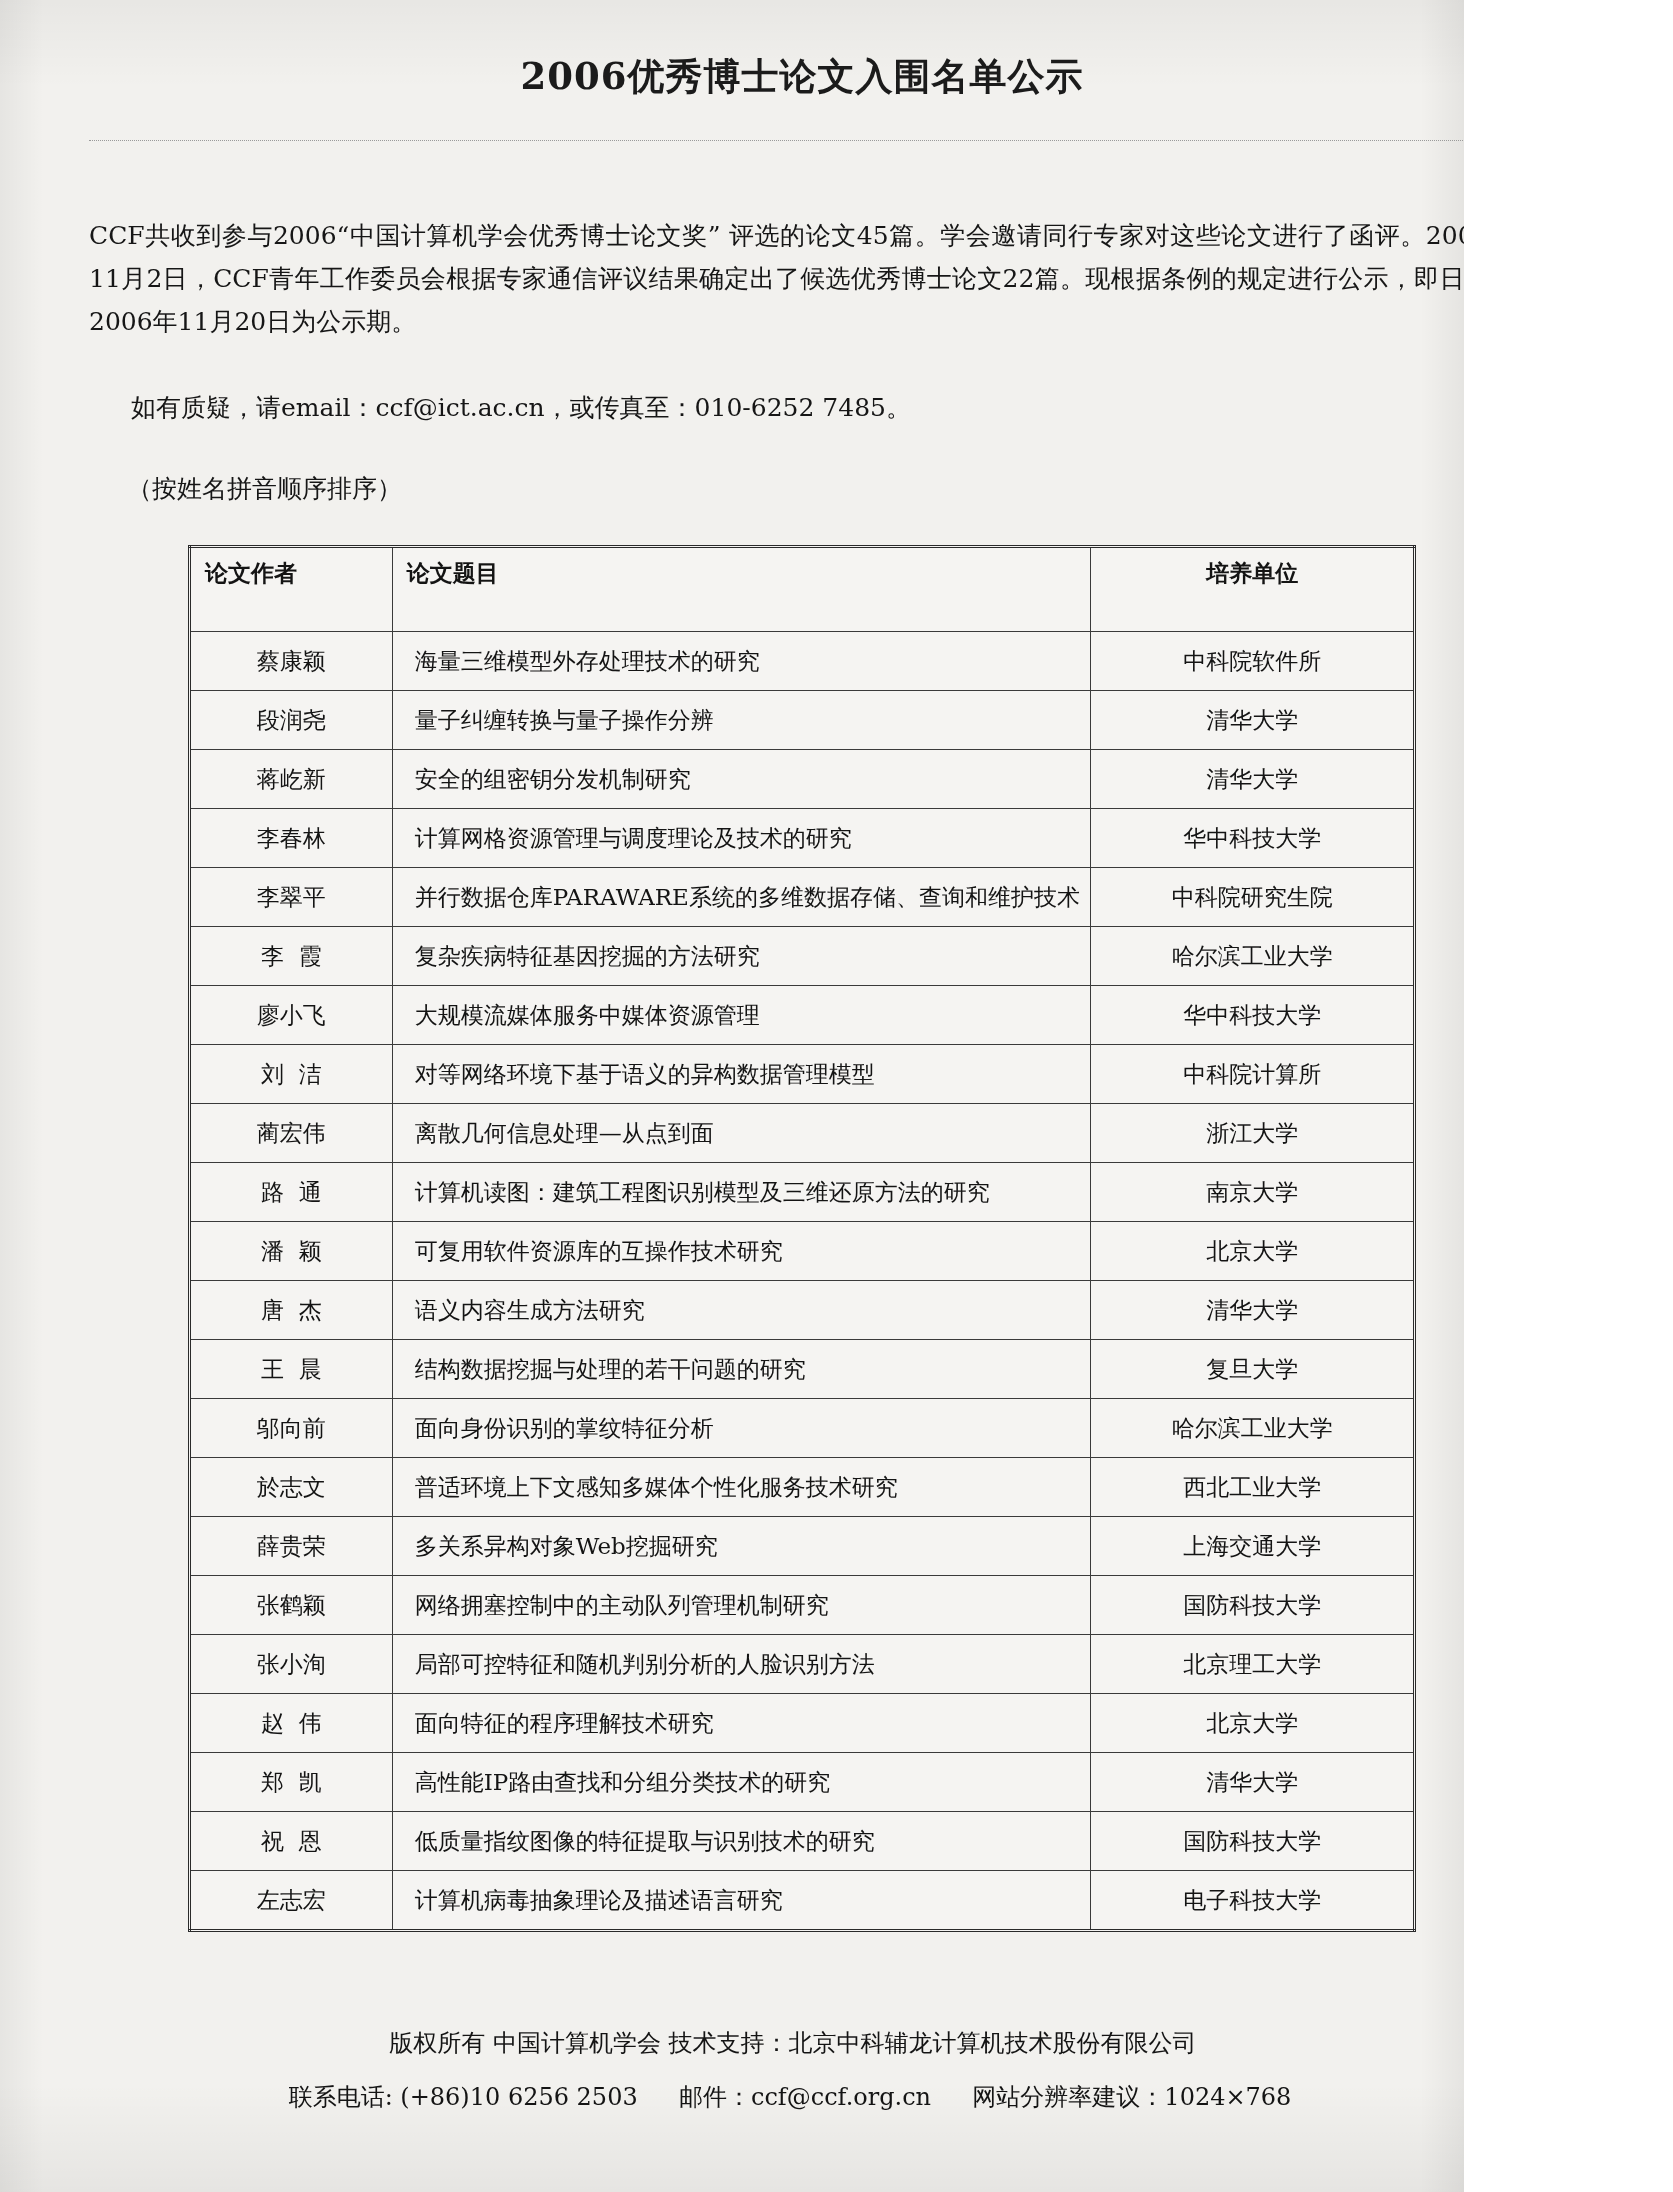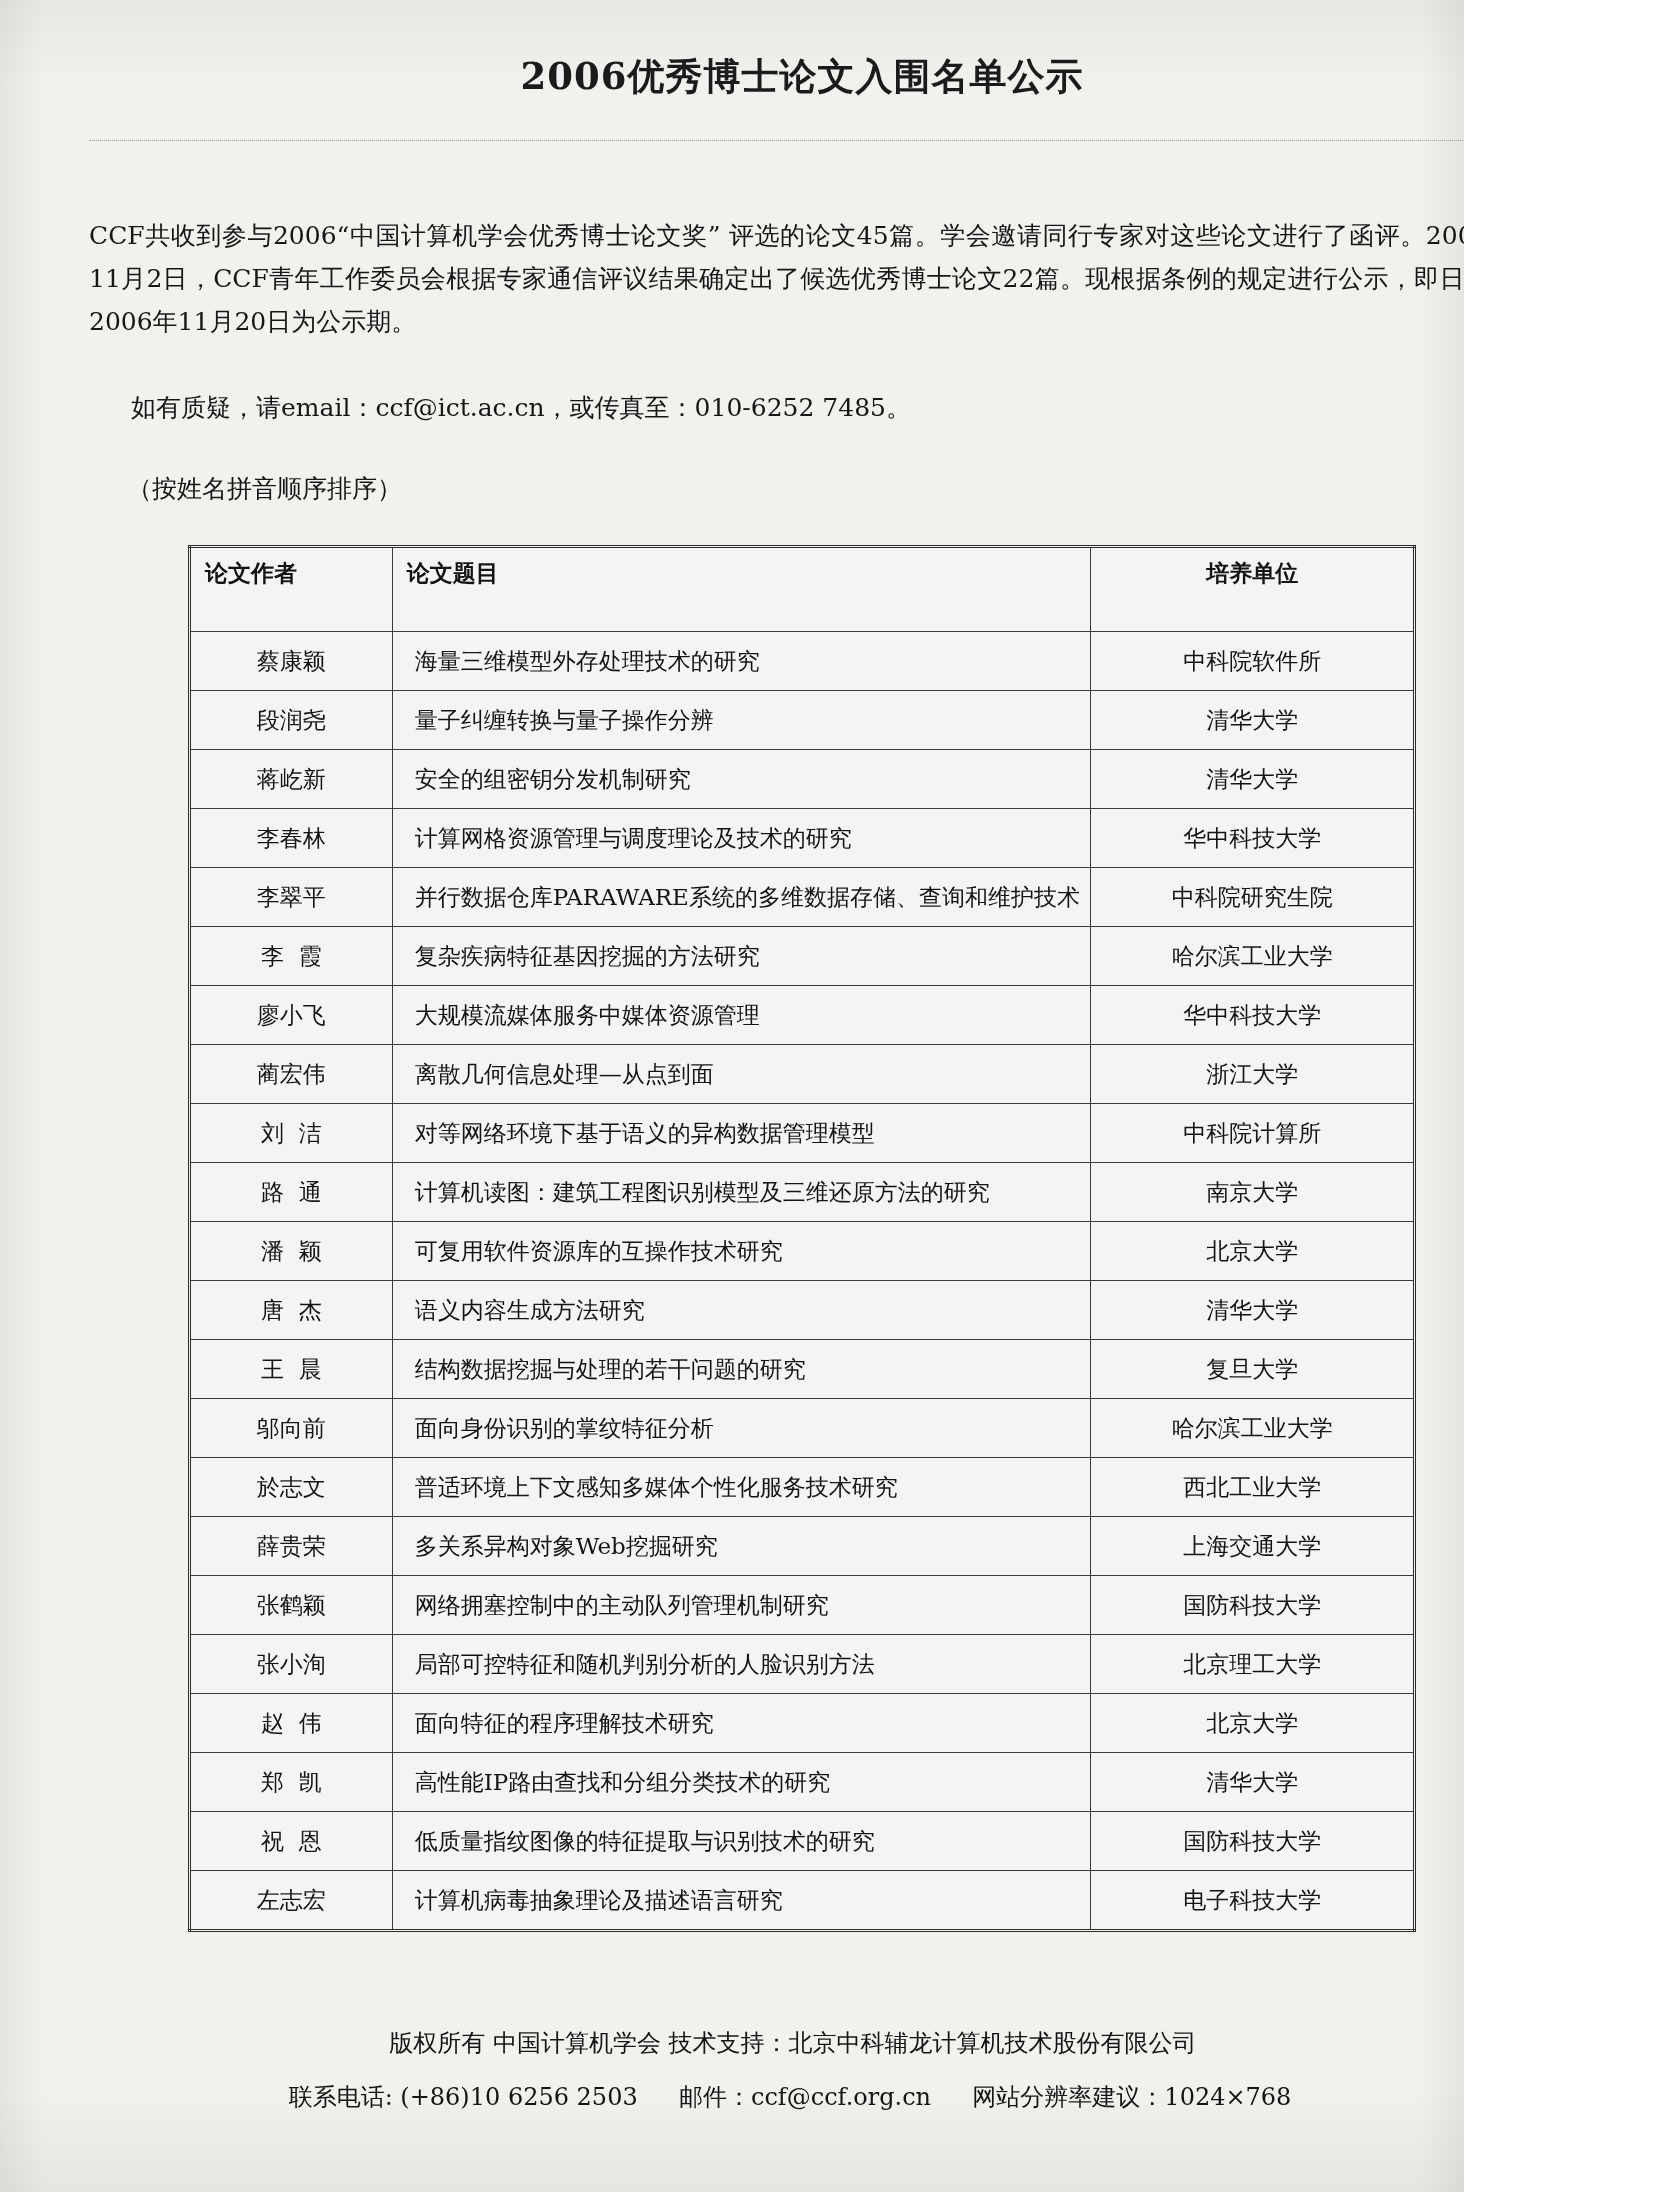--- a/index.html
+++ b/index.html
@@ -201,28 +201,28 @@
             <td class="c-author">李  霞</td>
             <td class="c-title">复杂疾病特征基因挖掘的方法研究</td>
             <td class="c-org">哈尔滨工业大学</td>
           </tr>
           <tr>
             <td class="c-author">廖小飞</td>
             <td class="c-title">大规模流媒体服务中媒体资源管理</td>
             <td class="c-org">华中科技大学</td>
           </tr>
           <tr>
+            <td class="c-author">刘  洁</td>
+            <td class="c-title">对等网络环境下基于语义的异构数据管理模型</td>
+            <td class="c-org">中科院计算所</td>
+          </tr>
+          <tr>
             <td class="c-author">蔺宏伟</td>
             <td class="c-title">离散几何信息处理—从点到面</td>
             <td class="c-org">浙江大学</td>
-          </tr>
-          <tr>
-            <td class="c-author">刘  洁</td>
-            <td class="c-title">对等网络环境下基于语义的异构数据管理模型</td>
-            <td class="c-org">中科院计算所</td>
           </tr>
           <tr>
             <td class="c-author">路  通</td>
             <td class="c-title">计算机读图：建筑工程图识别模型及三维还原方法的研究</td>
             <td class="c-org">南京大学</td>
           </tr>
           <tr>
             <td class="c-author">潘  颖</td>
             <td class="c-title">可复用软件资源库的互操作技术研究</td>
             <td class="c-org">北京大学</td>

